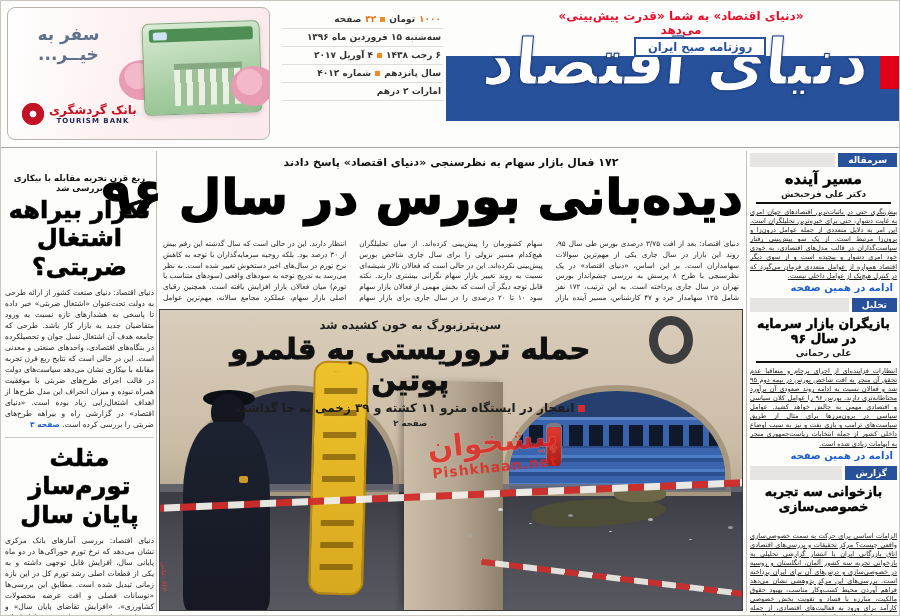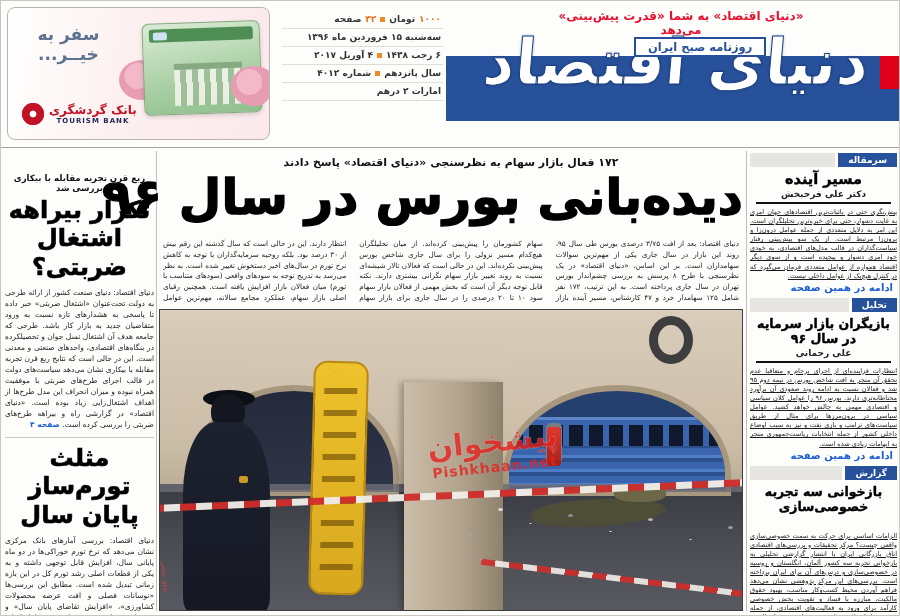--- a/index.html
+++ b/index.html
@@ -209,20 +209,28 @@
     </div>
     <div class="officer">
       <div class="officer-cap"></div>
       <div class="officer-head"></div>
       <div class="officer-body"></div>
       <div class="officer-patch"></div>
     </div>
     <div class="tape"></div>
     <div class="tape2"></div>
     <div class="wreath"></div>
+    <div class="photo-overlay">
+      <div class="ph-kicker">سن‌پترزبورگ به خون کشیده شد</div>
+      <div class="ph-head">حمله تروریستی به قلمرو پوتین</div>
+      <div class="ph-sub">
+        <span class="rsq"></span><span>انفجار در ایستگاه مترو ۱۱ کشته و ۳۹ زخمی به جا گذاشت</span>
+      </div>
+      <div class="ph-page">صفحه ۲</div>
+    </div>
     <div class="watermark">
       <div class="wm-fa">پیشخوان</div>
       <div class="wm-en">Pishkhaan.net</div>
     </div>
     <div class="photo-credit">عکس: AFP</div>
   </div>
 
   <div class="colR">
     <div class="label-row">
       <span class="label-box">سرمقاله</span>

